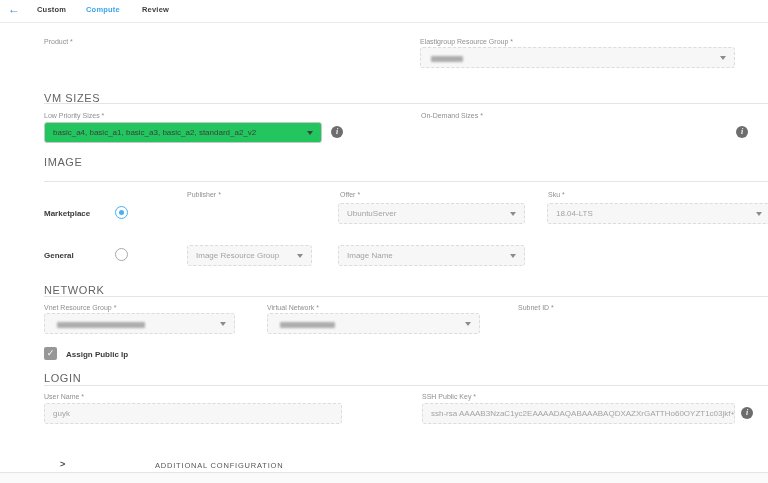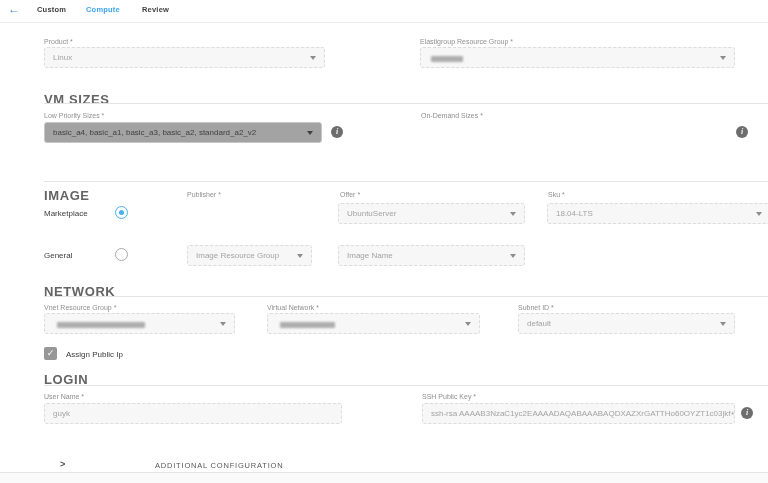--- a/index.html
+++ b/index.html
@@ -9,31 +9,31 @@
   .tabbar{position:absolute;left:0;top:0;width:768px;height:22px;background:#fff;}
   .tabbar-divider{position:absolute;left:0;top:22px;width:768px;height:1px;background:#ececec;}
   .back{position:absolute;left:8px;top:2px;font-size:12px;color:#4a90d9;cursor:pointer;line-height:14px;}
   .tab{position:absolute;top:5px;font-size:7.5px;font-weight:700;color:#3d3d3d;letter-spacing:.2px;cursor:pointer;}
   .tab.active{color:#38a6f0;}
   
   .lbl{position:absolute;font-size:7px;color:#8f8f8f;white-space:nowrap;}
   .fld{position:absolute;height:21px;box-sizing:border-box;border-radius:3px;display:flex;align-items:center;
        padding:0 18px 0 8px;font-size:8px;white-space:nowrap;overflow:hidden;}
   .fld.disabled{background:#f7f7f7;border:1px dashed #dcdcdc;color:#a3a3a3;}
-  .fld.enabled{background:#a3a3a3;border:1px solid #c6c6c6;color:#3f3f3f;}
+  .fld.enabled{background:#22c55e;border:1px solid #c6c6c6;color:#3f3f3f;}
   .fld.noarrow{padding-right:18px;}
   .caret{position:absolute;right:8px;top:50%;margin-top:-2px;width:0;height:0;
          border-left:3.5px solid transparent;border-right:3.5px solid transparent;border-top:4px solid #8c8c8c;}
   .enabled .caret{border-top-color:#3f3f3f;}
-  .section{position:absolute;font-size:13px;color:#636363;letter-spacing:.6px;white-space:nowrap;font-weight:bold;}
+  .section{position:absolute;font-size:11px;color:#636363;letter-spacing:.6px;white-space:nowrap;}
   .rule{position:absolute;height:1px;background:#e4e4e4;}
   .info{position:absolute;width:12px;height:12px;border-radius:50%;background:#6d6d6d;color:#f4f4f4;
         font-size:8px;line-height:12px;text-align:center;font-family:"Liberation Serif",serif;
         font-style:italic;font-weight:bold;cursor:pointer;}
-  .rowlbl{position:absolute;font-size:8px;font-weight:400;color:#3a3a3a;white-space:nowrap;}
+  .rowlbl{position:absolute;font-size:8px;font-weight:700;color:#3a3a3a;white-space:nowrap;}
   .radio{position:absolute;width:13px;height:13px;border-radius:50%;box-sizing:border-box;cursor:pointer;}
   .radio.sel{border:1.5px solid #47b0f0;}
   .radio.sel::after{content:"";position:absolute;left:2.5px;top:2.5px;width:5px;height:5px;border-radius:50%;background:#47b0f0;}
   .radio.unsel{border:1.5px solid #a9a9a9;background:#fff;}
   .checkbox{position:absolute;width:13px;height:13px;background:#979797;border-radius:2px;color:#fff;
             font-size:9px;line-height:13px;text-align:center;cursor:pointer;}
   .blob{position:absolute;height:6px;background:#aeaeae;border-radius:1px;filter:blur(1.2px);}
   .chev{position:absolute;font-size:9px;color:#4a4a4a;font-weight:700;cursor:pointer;}
   .addcfg{position:absolute;font-size:7.5px;color:#565656;letter-spacing:.8px;cursor:pointer;}
   .footer{position:absolute;left:0;top:473px;width:768px;height:10px;background:#fafafa;}
@@ -45,45 +45,41 @@
 
   <div class="tabbar">
     <div class="back">←</div>
     <div class="tab" style="left:37px">Custom</div>
     <div class="tab active" style="left:86px">Compute</div>
     <div class="tab" style="left:142px">Review</div>
   </div>
   <div class="tabbar-divider"></div>
 
   <div class="lbl" style="left:44px;top:38px">Product *</div>
-  <div class="fld disabled" style="left:44px;top:47px;width:281px">
-    <span>Linux</span>
-    <span class="caret"></span>
-  </div>
 
   <div class="lbl" style="left:420px;top:38px">Elastigroup Resource Group *</div>
   <div class="fld disabled" style="left:420px;top:47px;width:315px">
     <span class="blob" style="left:10px;top:8px;width:32px"></span>
     <span class="caret"></span>
   </div>
 
   <div class="section" style="left:44px;top:92px">VM SIZES</div>
   <div class="rule" style="left:44px;top:103px;width:724px"></div>
 
   <div class="lbl" style="left:44px;top:112px">Low Priority Sizes *</div>
   <div class="fld enabled" style="left:44px;top:122px;width:278px">
     <span>basic_a4, basic_a1, basic_a3, basic_a2, standard_a2_v2</span>
     <span class="caret"></span>
   </div>
   <div class="info" style="left:331px;top:126px">i</div>
 
   <div class="lbl" style="left:421px;top:112px">On-Demand Sizes *</div>
   <div class="info" style="left:736px;top:126px">i</div>
 
-  <div class="section" style="left:44px;top:188px">IMAGE</div>
+  <div class="section" style="left:44px;top:156px">IMAGE</div>
   <div class="rule" style="left:44px;top:181px;width:724px"></div>
 
   <div class="rowlbl" style="left:44px;top:209px">Marketplace</div>
   <div class="radio sel" style="left:115px;top:206px"></div>
 
   <div class="lbl" style="left:187px;top:191px">Publisher *</div>
 
   <div class="lbl" style="left:340px;top:191px">Offer *</div>
   <div class="fld disabled" style="left:338px;top:203px;width:187px">
     <span>UbuntuServer</span>
@@ -117,24 +113,20 @@
     <span class="caret"></span>
   </div>
 
   <div class="lbl" style="left:267px;top:304px">Virtual Network *</div>
   <div class="fld disabled" style="left:267px;top:313px;width:213px">
     <span class="blob" style="left:12px;top:8px;width:55px"></span>
     <span class="caret"></span>
   </div>
 
   <div class="lbl" style="left:518px;top:304px">Subnet ID *</div>
-  <div class="fld disabled" style="left:518px;top:313px;width:217px">
-    <span>default</span>
-    <span class="caret"></span>
-  </div>
 
   <div class="checkbox" style="left:44px;top:347px">✓</div>
   <div class="rowlbl" style="left:66px;top:350px">Assign Public Ip</div>
 
   <div class="section" style="left:44px;top:372px">LOGIN</div>
   <div class="rule" style="left:44px;top:385px;width:724px"></div>
 
   <div class="lbl" style="left:44px;top:393px">User Name *</div>
   <div class="fld disabled noarrow" style="left:44px;top:403px;width:298px">
     <span>guyk</span>

